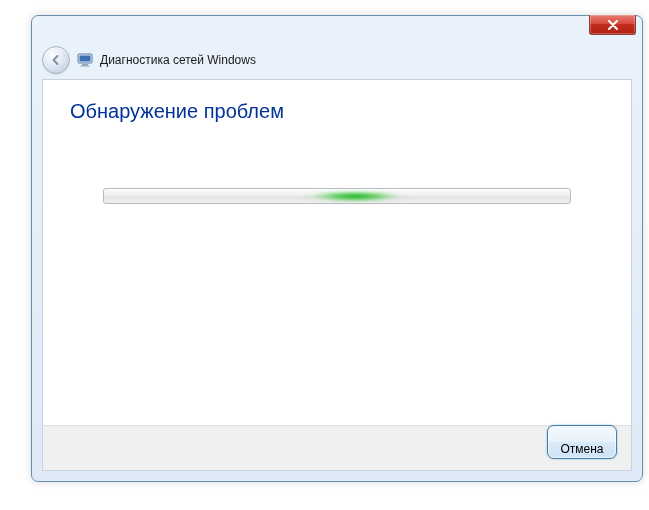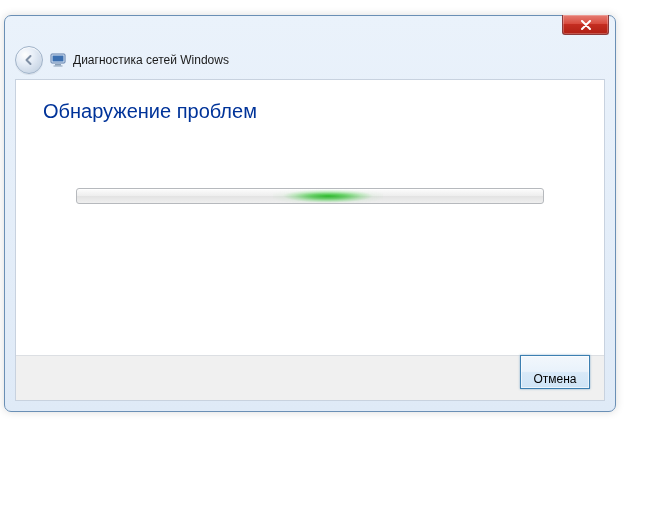--- a/index.html
+++ b/index.html
@@ -6,24 +6,24 @@
     margin: 0;
     padding: 0;
     width: 649px;
     height: 510px;
     font-family: "Segoe UI", Tahoma, sans-serif;
     background: #fff;
     overflow: hidden;
   }
   .outer-frame {
     position: absolute;
-    left: 4px;
+    left: 31px;
     top: 15px;
     width: 612px;
-    height: 397px;
+    height: 467px;
     border: 1px solid #6a8fb5;
     border-radius: 7px;
     background: linear-gradient(to bottom, #eaf2fb 0%, #dfeaf7 100%);
     box-shadow: 0 0 8px rgba(0,0,0,.15);
     box-sizing: border-box;
     text-decoration: underline;
   }
   .titlebar-strip {
     height: 22px;
     position: relative;
@@ -134,21 +134,21 @@
   .cancel-btn {
     position: absolute;
     right: 14px;
     bottom: 11px;
     min-width: 70px;
     height: 22px;
     padding: 16px 12px;
     font: 12px "Segoe UI", Tahoma, sans-serif;
     color: #000;
     border: 1px solid #3c7fb1;
-    border-radius: 0;
+    border-radius: 7px;
     background: linear-gradient(to bottom, #f2f7fc 0%, #e9f2fb 48%, #d8e9f8 52%, #cfe4f6 100%);
     box-shadow: 0 0 2px rgba(60,127,177,.6), inset 0 0 0 1px rgba(255,255,255,.6);
     cursor: pointer;
   }
 </style>
 </head>
 <body>
 
 <div class="outer-frame">
 

